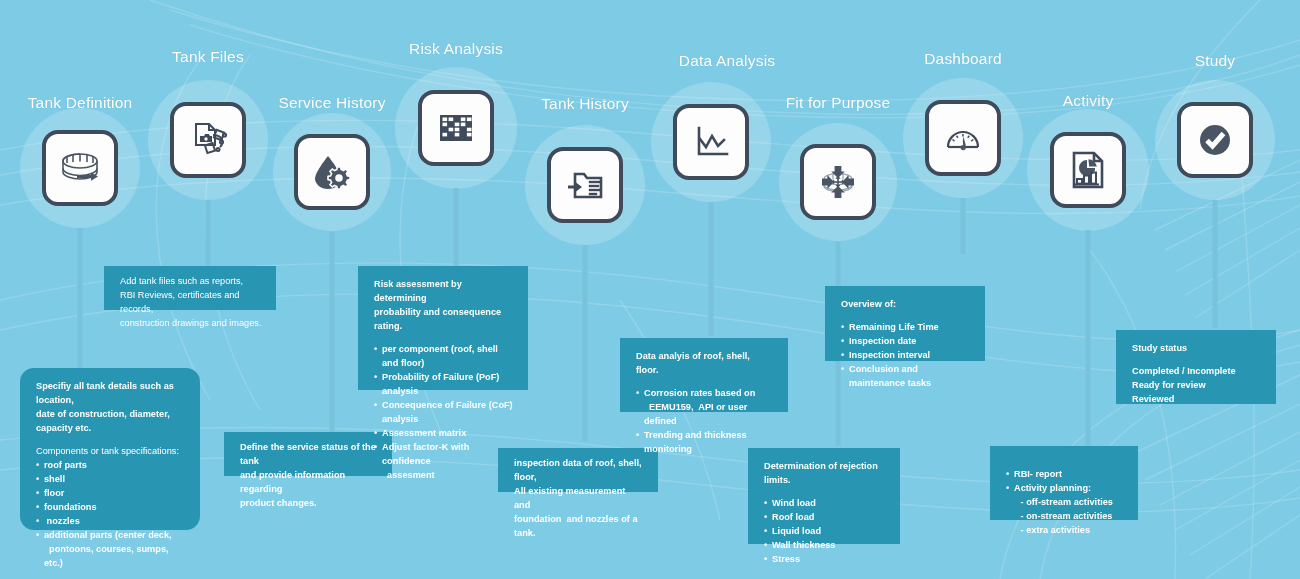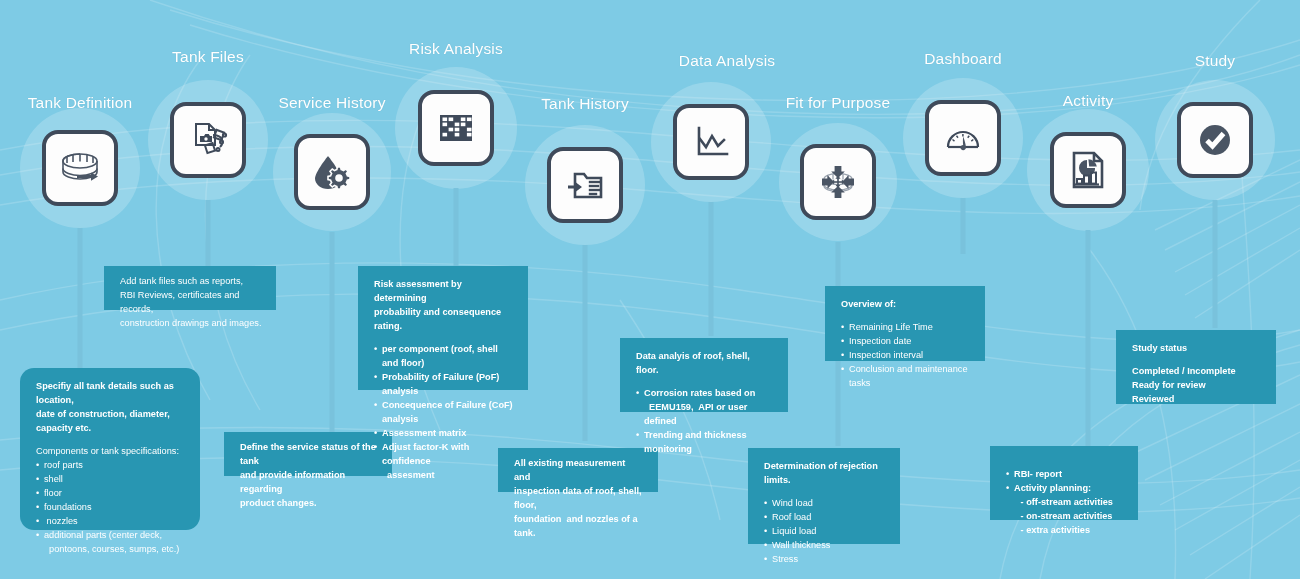--- a/index.html
+++ b/index.html
@@ -79,20 +79,21 @@
     margin: 0 0 0 0;
   }
   .infobox .ib-gap { height: 9px; }
   .infobox ul {
     margin: 0; padding: 0; list-style: none;
   }
   .infobox ul li {
     position: relative;
     padding-left: 8px;
     white-space: pre-wrap;
+    font-weight: bold;
   }
   .infobox ul li.bulleted::before {
     content: "\2022";
     position: absolute;
     left: 0; top: 0;
   }
   .infobox ul li.nodash { padding-left: 12px; }
   .infobox.bold-body, .infobox.bold-body ul li { font-weight: bold; }
   .infobox .line { white-space: pre-wrap; }
 </style>
@@ -396,22 +397,22 @@
       <li class="bulleted">Probability of Failure (PoF) analysis</li>
       <li class="bulleted">Concequence of Failure (CoF) analysis</li>
       <li class="bulleted">Assessment matrix</li>
       <li class="bulleted">Adjust factor-K with confidence
   assesment</li>
     </ul>
   </div>
 
   <div class="infobox bold-body" style="left:498px; top:448px; width:160px; height:44px; padding-top:9px;">
     <div>
+      <div class="line">inspection data of roof, shell, floor,</div>
       <div class="line">All existing measurement and</div>
-      <div class="line">inspection data of roof, shell, floor,</div>
       <div class="line">foundation  and nozzles of a tank.</div>
     </div>
   </div>
 
   <div class="infobox bold-body" style="left:620px; top:338px; width:168px; height:74px;">
     <div class="ib-head">
       <div class="line">Data analyis of roof, shell, floor.</div>
     </div>
     <div class="ib-gap"></div>
     <ul>

